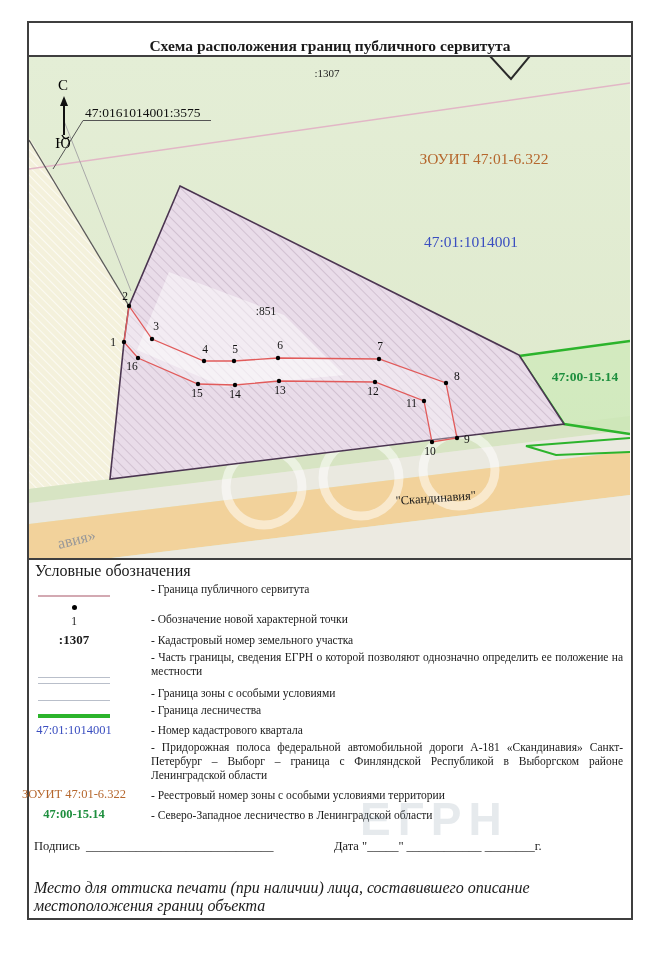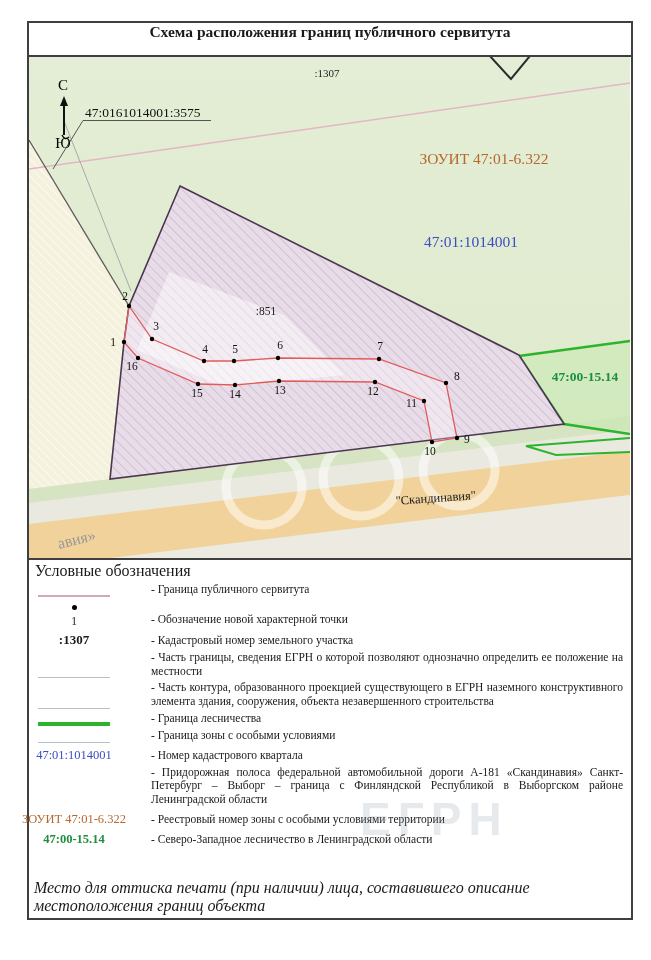--- a/index.html
+++ b/index.html
@@ -1,21 +1,21 @@
 <!DOCTYPE html>
 <html lang="ru"><head>
 <meta charset="utf-8">
 <style>
   html,body{margin:0;padding:0;background:#ffffff;}
   .page{position:relative;width:651px;height:960px;background:#ffffff;overflow:hidden;
         font-family:"Liberation Serif","DejaVu Serif",serif;color:#1a1a1a;}
   .frame{position:absolute;left:27px;top:21px;width:602px;height:895px;
          border:2px solid #3f3f3f;background:#ffffff;}
   .title-row{position:absolute;left:0;top:0;width:100%;height:32px;
-             border-bottom:2px solid #3f3f3f;display:flex;align-items:flex-start;justify-content:center;}
+             border-bottom:2px solid #3f3f3f;display:flex;align-items:flex-end;justify-content:center;}
   .title-row h1{margin:0;font-size:15.5px;font-weight:bold;}
   .map-wrap{position:absolute;left:0;top:34px;width:100%;height:501px;overflow:hidden;
             border-bottom:2px solid #3f3f3f;}
   .map-wrap svg{display:block;}
   .legend{position:absolute;left:4px;top:539px;width:592px;}
   .legend-header{font-size:16px;margin:0 0 2px 2px;}
   .lrow{display:flex;align-items:flex-end;margin-top:3px;gap:36px;}
   .lsym{width:82px;flex:0 0 82px;display:flex;align-items:center;justify-content:center;
         padding-top:2px;white-space:nowrap;}
   .ltext{flex:1;font-size:11.5px;line-height:1.2;text-align:justify;padding-right:2px;}
@@ -191,33 +191,32 @@
       <div class="lrow">
         <div class="lsym">
             <span class="sym-line grey"></span>
           </div>
         <div class="ltext">- Часть границы, сведения ЕГРН о которой позволяют однозначно определить ее положение на местности</div>
       </div>
       <div class="lrow">
         <div class="lsym">
             <span class="sym-line grey"></span>
           </div>
-        <div class="ltext">- Часть контура, образованного проекцией существующего в ЕГРН наземного конструктивного элемента здания, сооружения, объекта незавершенного строительства</div>
+      </div>
+      <div class="lrow">
+        <div class="lsym">
+            <span class="sym-line grey"></span>
+          </div>
+        <div class="ltext">- Граница зоны с особыми условиями</div>
       </div>
       <div class="lrow">
         <div class="lsym">
             <span class="sym-line green"></span>
           </div>
         <div class="ltext">- Граница лесничества</div>
-      </div>
-      <div class="lrow">
-        <div class="lsym">
-            <span class="sym-line grey"></span>
-          </div>
-        <div class="ltext">- Граница зоны с особыми условиями</div>
       </div>
       <div class="lrow">
         <div class="lsym">
             <span class="sym-text blue">47:01:1014001</span>
           </div>
         <div class="ltext">- Номер кадастрового квартала</div>
       </div>
       <div class="lrow">
         <div class="lsym"></div>
         <div class="ltext">- Придорожная полоса федеральной автомобильной дороги А-181 «Скандинавия» Санкт-Петербург – Выборг – граница с Финляндской Республикой в Выборгском районе Ленинградской области</div>
@@ -229,18 +228,23 @@
         <div class="ltext">- Реестровый номер зоны с особыми условиями территории</div>
       </div>
       <div class="lrow">
         <div class="lsym">
             <span class="sym-text greenb">47:00-15.14</span>
           </div>
         <div class="ltext">- Северо-Западное лесничество в Ленинградской области</div>
       </div>
     </div>
 
+    <div class="sig-row">
+      <span class="sig-label">Подпись</span>
+      <span class="sig-line">______________________________</span>
+      <span class="date-block">Дата "_____" ____________  ________г.</span>
+    </div>
 
     <div class="note">Место для оттиска печати (при наличии) лица, составившего описание местоположения границ объекта</div>
   </div>
 
   <div class="watermark-text">ЕГРН</div>
 </div>
 
 </body></html>

